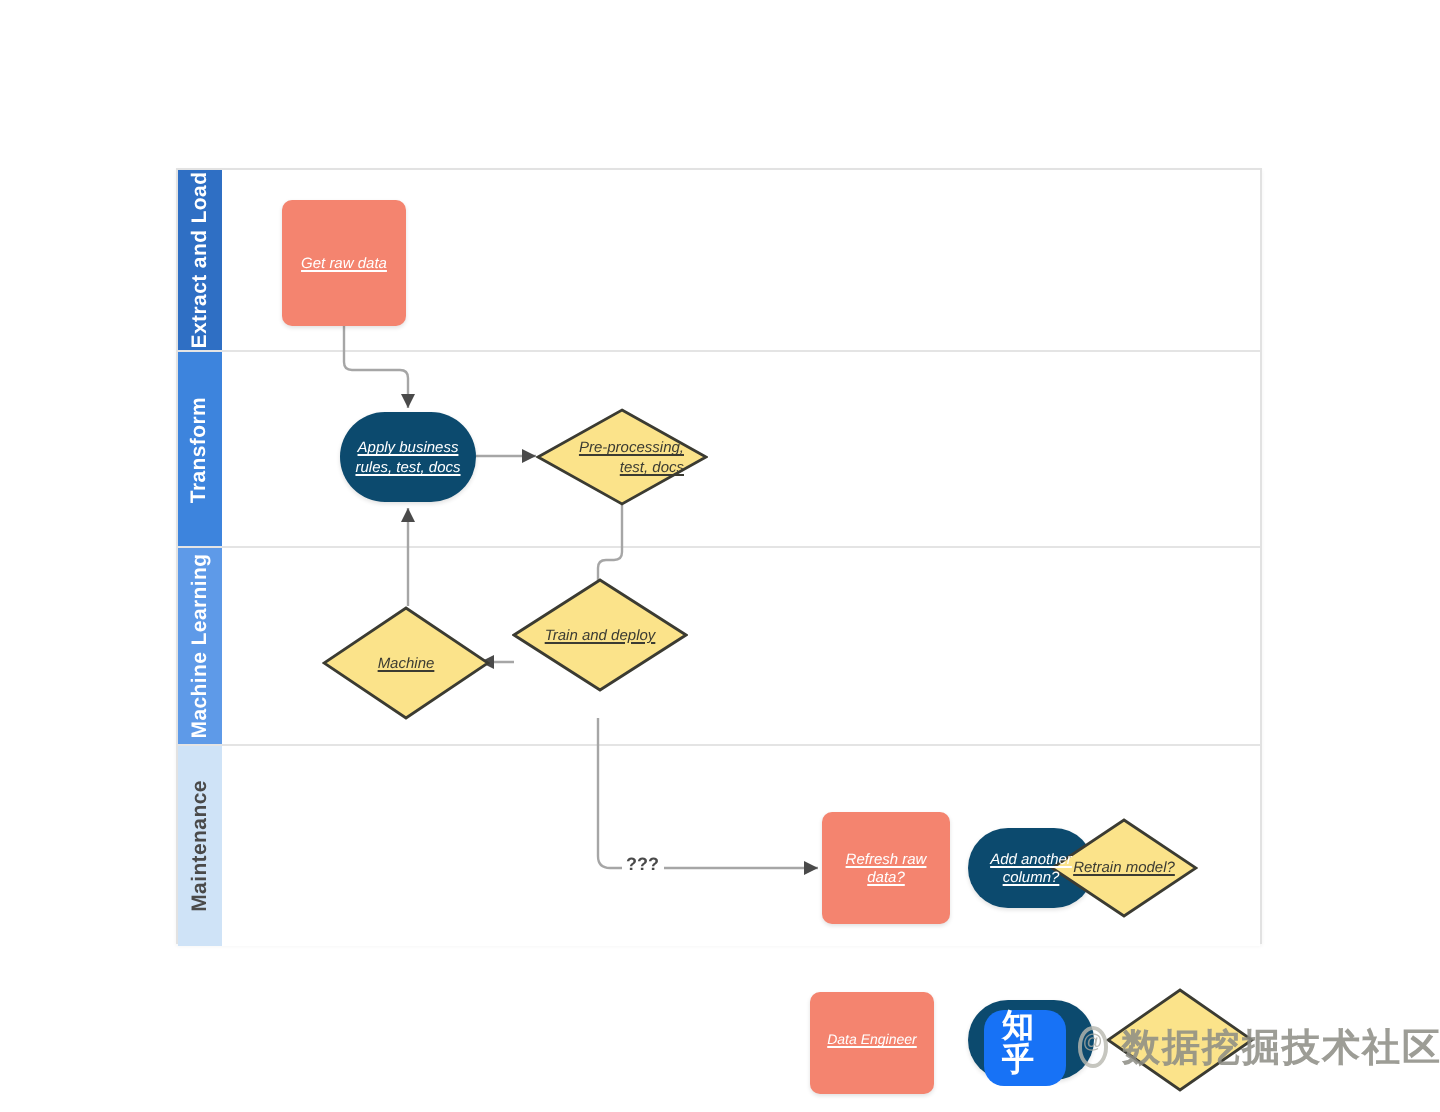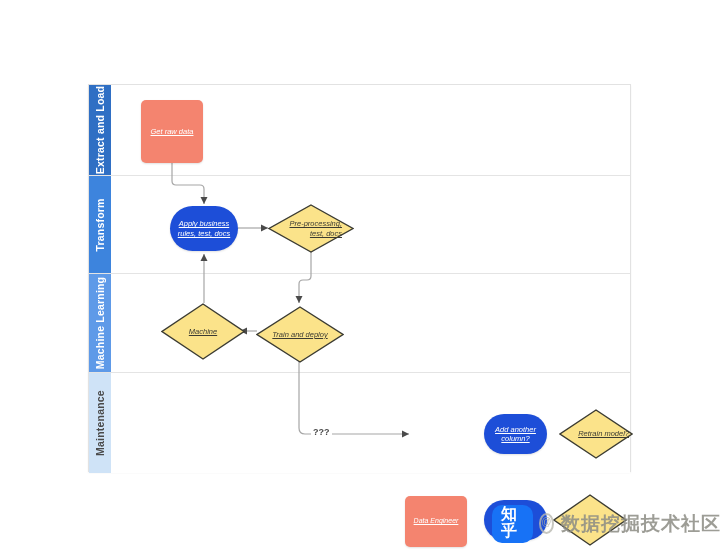--- a/index.html
+++ b/index.html
@@ -81,21 +81,21 @@
   }
 
   .rect-node {
     background: #f4846f;
     border-radius: 5px;
     color: #ffffff;
     font-size: 7.5px;
     box-shadow: 0 1px 2px rgba(0,0,0,0.12);
   }
   .round-node {
-    background: #1d4ed8;
+    background: #0c4a6e;
     border-radius: 999px;
     color: #ffffff;
     font-size: 7.5px;
     box-shadow: 0 1px 2px rgba(0,0,0,0.12);
   }
   .diamond-node {
     color: #3b3b32;
     font-size: 7.5px;
   }
   .diamond-shape {
@@ -230,33 +230,36 @@
     <span class="node-label" style="max-width:62px;text-align:right;">Pre-processing, test, docs</span>
   </div>
 
   <div class="node diamond-node" style="left:161px; top:303px; width:84px; height:57px;">
     <svg class="diamond-shape" viewBox="0 0 84 57" preserveAspectRatio="none">
       <polygon points="42,1 83,28.5 42,56 1,28.5" fill="#fbe38a" stroke="#3b3b32" stroke-width="1.4"></polygon>
     </svg>
     <span class="node-label">Machine</span>
   </div>
 
-  <div class="node diamond-node" style="left:256px; top:306px; width:88px; height:57px;">
+  <div class="node diamond-node" style="left:256px; top:289px; width:88px; height:57px;">
     <svg class="diamond-shape" viewBox="0 0 88 57" preserveAspectRatio="none">
       <polygon points="44,1 87,28.5 44,56 1,28.5" fill="#fbe38a" stroke="#3b3b32" stroke-width="1.4"></polygon>
     </svg>
     <span class="node-label" style="max-width:66px;">Train and deploy</span>
   </div>
 
+  <div class="node rect-node" style="left:411px; top:406px; width:64px; height:56px;">
+    <span class="node-label">Refresh raw data?</span>
+  </div>
 
   <div class="node round-node" style="left:484px; top:414px; width:63px; height:40px;">
     <span class="node-label">Add another column?</span>
   </div>
 
-  <div class="node diamond-node" style="left:559px; top:409px; width:74px; height:50px;justify-content:flex-end;">
+  <div class="node diamond-node" style="left:525px; top:409px; width:74px; height:50px;">
     <svg class="diamond-shape" viewBox="0 0 74 50" preserveAspectRatio="none">
       <polygon points="37,1 73,25 37,49 1,25" fill="#fbe38a" stroke="#3b3b32" stroke-width="1.4"></polygon>
     </svg>
     <span class="node-label" style="max-width:58px;">Retrain model?</span>
   </div>
 
   <div class="legend-item rect-node" style="left:405px; top:496px; width:62px; height:51px;">
     <span class="node-label">Data Engineer</span>
   </div>
 

